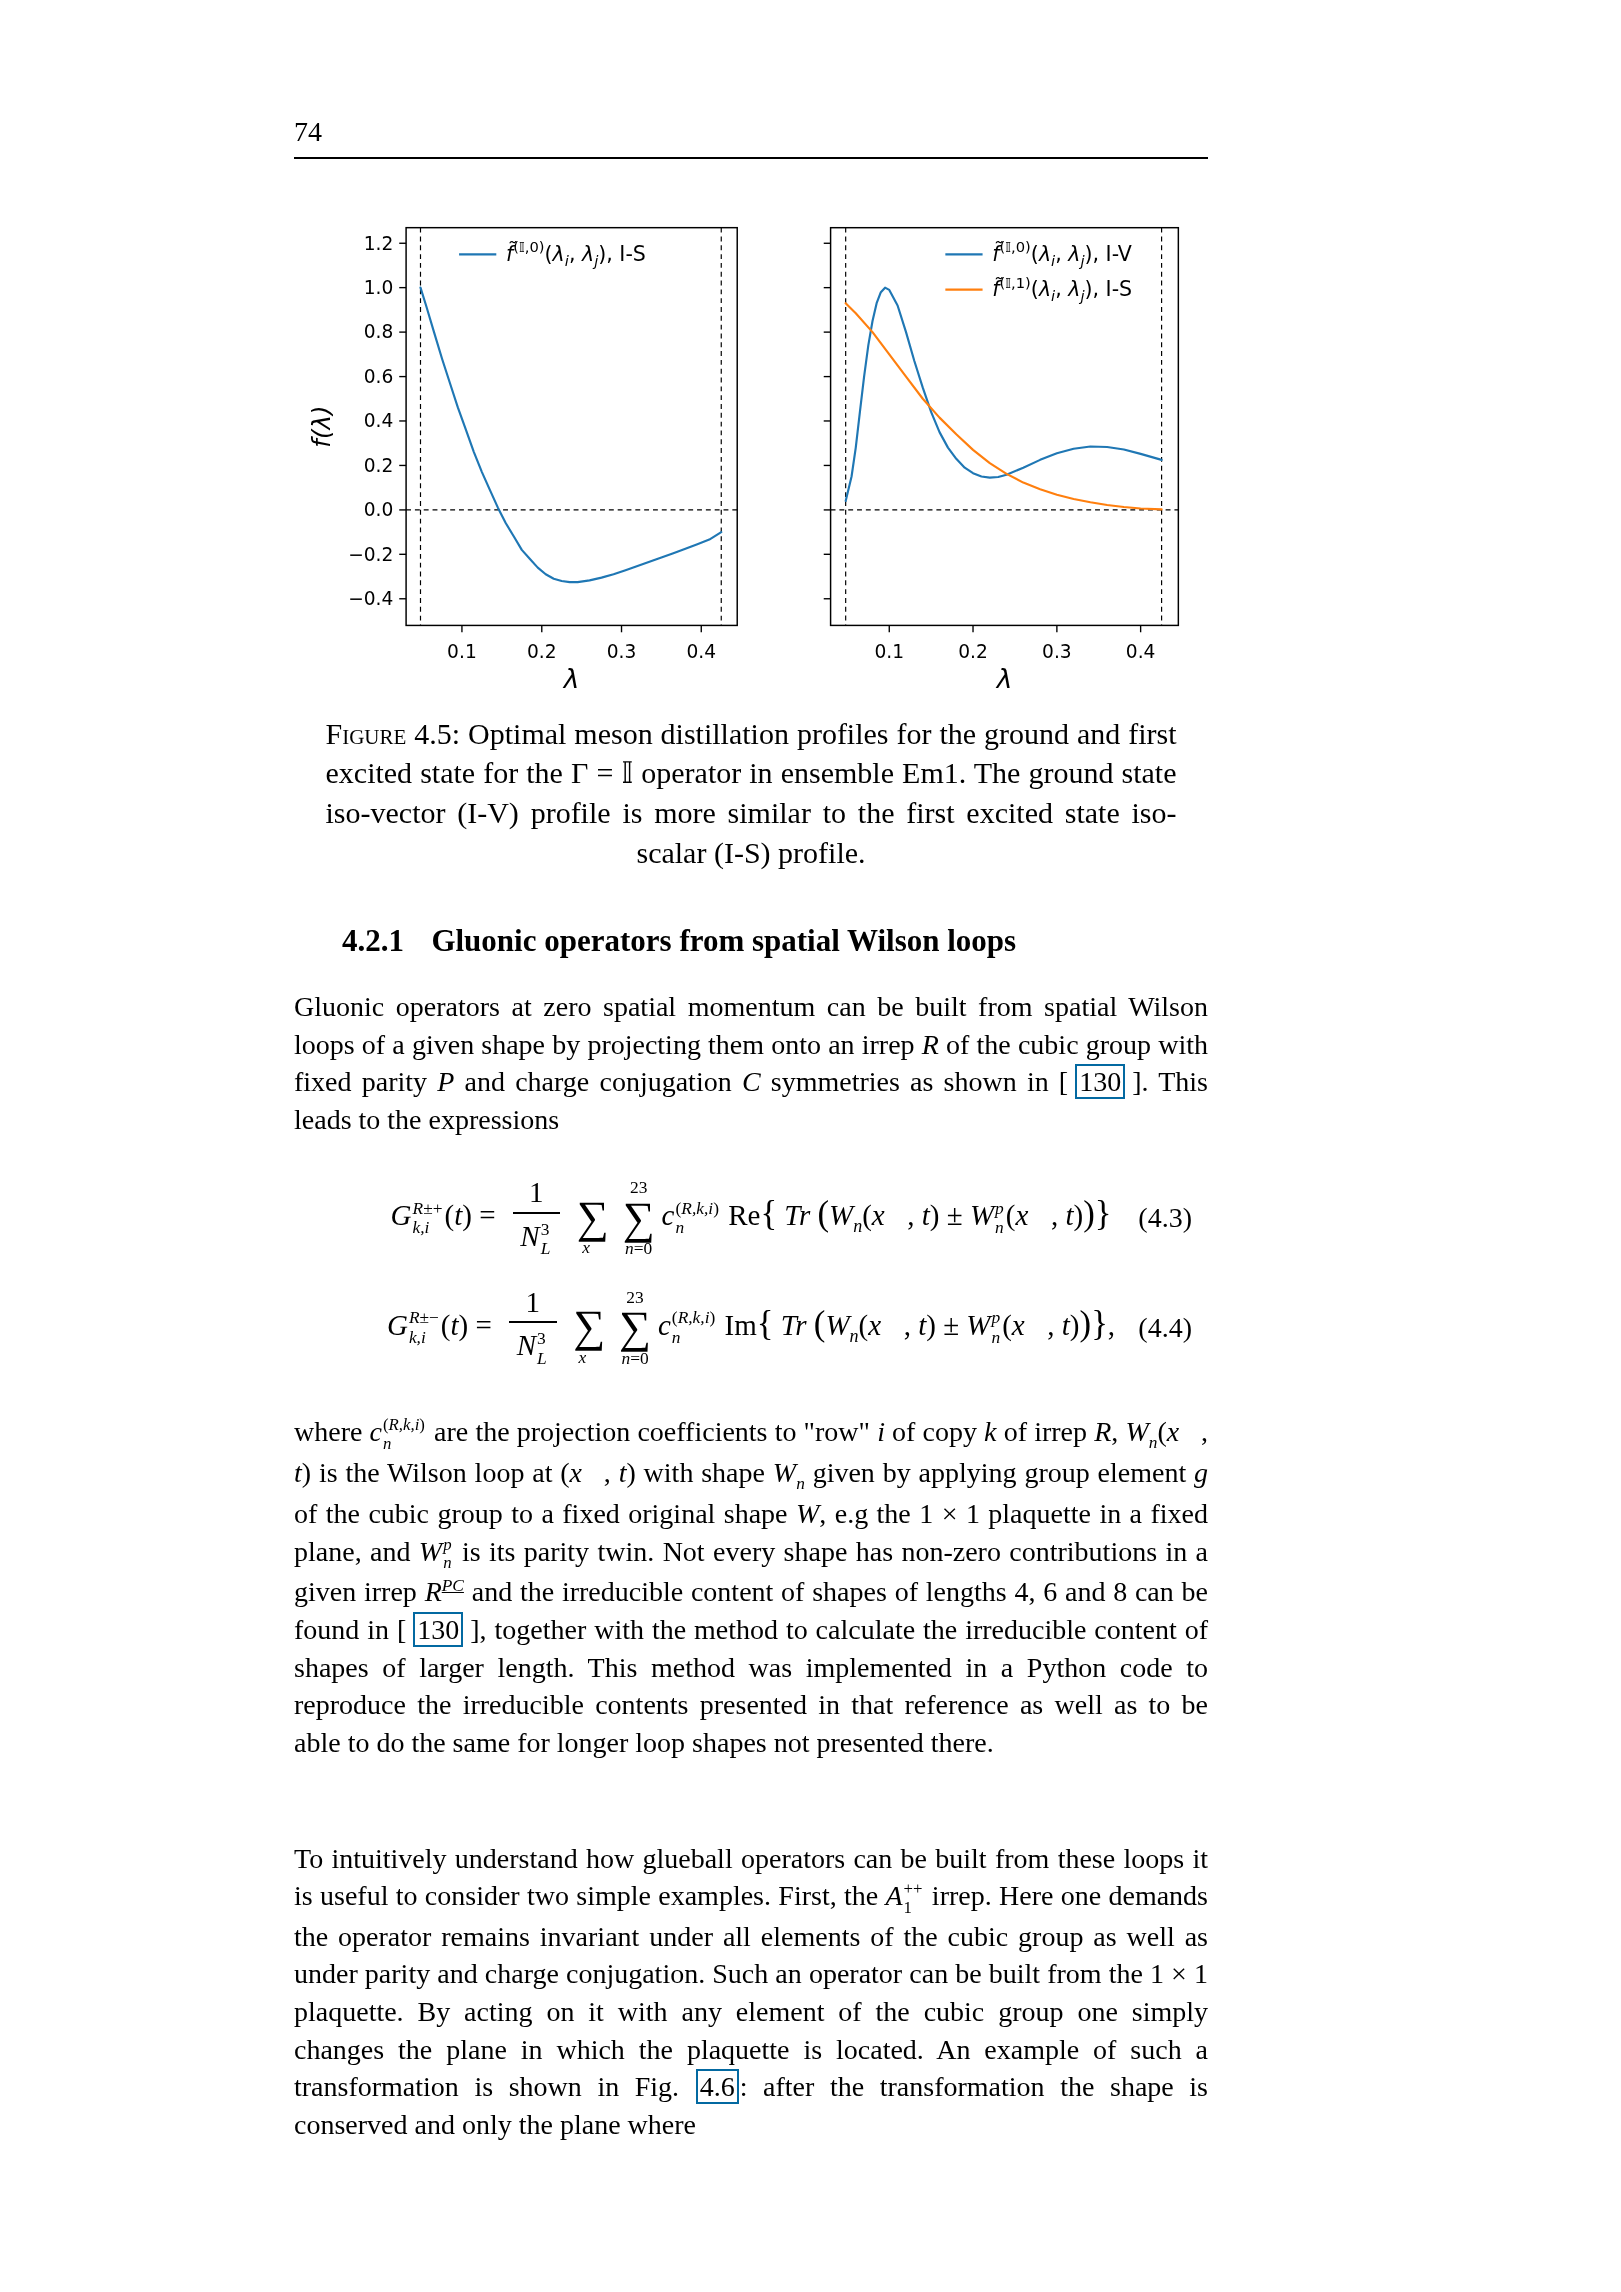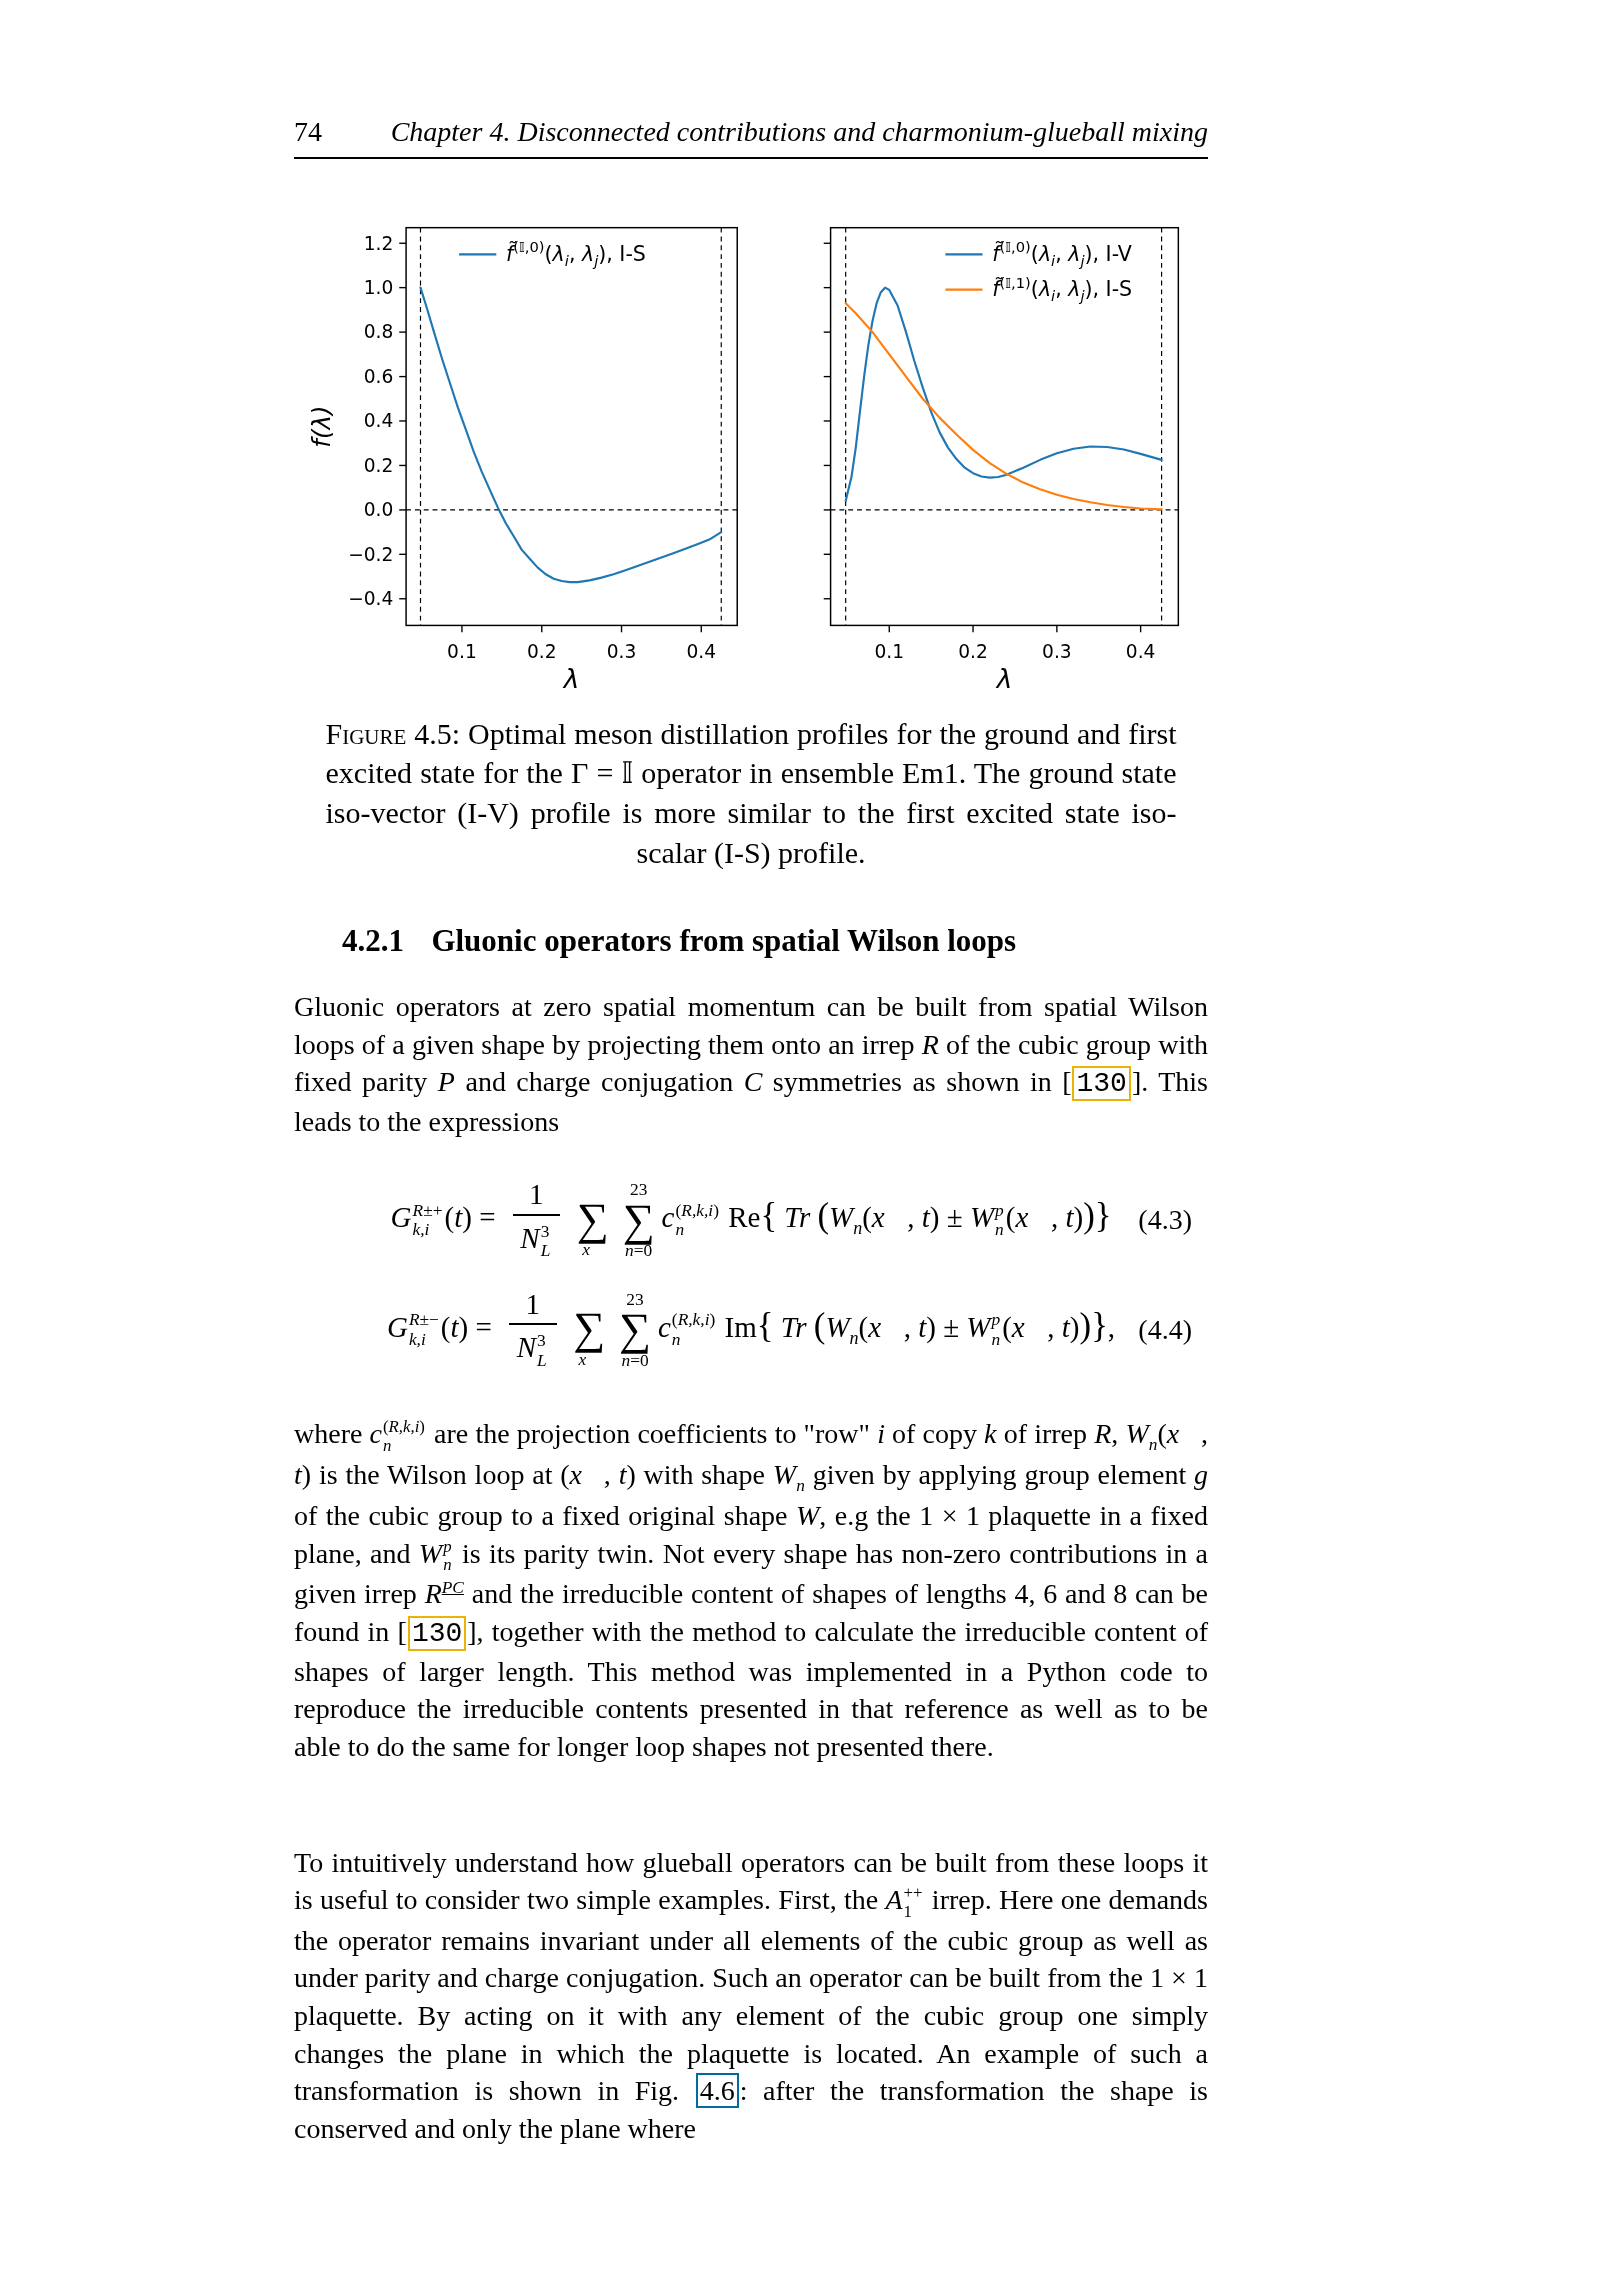--- a/index.html
+++ b/index.html
@@ -25,21 +25,21 @@
   .subsection-heading .num{margin-right:27.4px;margin-left:48px;}
 
   
   .body-text{margin:29px 0 0;font-size:28px;line-height:1.345;text-align:justify;}
   .body-text.spaced{margin-top:78px;}
   .i{font-style:italic;}
   sub{font-size:62%;}
   sup{font-size:62%;text-decoration:underline;}
 
   
-  .box-green{border:2px solid #eab308;padding:0 2px;margin:0 1px;font-family:Liberation Mono, monospace;}
+  .box-green{border:2px solid #0369a1;padding:0 2px;margin:0 7px;}
   .box-red{border:2px solid #0369a1;padding:0 2px;margin:0 1px;}
 
   
   .equations-block{margin:39px 0 45px;}
   .eq-row{position:relative;text-align:center;margin:29px 0;font-size:29px;white-space:nowrap;}
   .eq-num{position:absolute;right:16px;top:50%;transform:translateY(-50%);font-size:28px;}
   .frac{display:inline-flex;flex-direction:column;align-items:center;vertical-align:middle;
     margin:0 9.8px;text-align:center;}
   .fnum{display:block;padding:0 7.8px 4.9px;line-height:1;}
   .fden{display:block;border-top:2px solid #000;padding:5.9px 7.8px 0;line-height:1;}
@@ -52,21 +52,20 @@
   .ss-sup,.ss-sub{display:block;font-size:60%;line-height:1.12;}
   .big{font-size:120%;}
 </style>
 </head>
 <body>
 
 <div class="page">
 
   <div class="page-header">
     <span class="page-number">74</span>
-    <span class="chapter-title">Chapter 4.  Disconnected contributions and charmonium-glueball mixing</span>
   </div>
 
   <div class="figure-block">
     <div class="charts-row">
       <div>
           <svg width="446" height="482" viewBox="0 0 455 492">
             <line x1="114.7" y1="16" x2="114.7" y2="422" stroke="#000" stroke-width="1.2" stroke-dasharray="5 4"></line>
             <line x1="421.7" y1="16" x2="421.7" y2="422" stroke="#000" stroke-width="1.2" stroke-dasharray="5 4"></line>
             <line x1="100" y1="304.1" x2="438" y2="304.1" stroke="#000" stroke-width="1.2" stroke-dasharray="5 4"></line>
             <path d="M114.7 77.2 L120.4 95.4 L128.5 122.6 L136.7 149.8 L144.8 174.8 L152.9 199.7 L161.1 222.4 L169.2 245.1 L177.4 265.5 L185.5 283.6 L193.7 301.8 L201.8 317.7 L210.0 331.3 L218.1 344.9 L226.2 354.0 L234.4 363.0 L242.5 369.8 L250.7 374.4 L258.8 376.6 L267.0 377.8 L275.1 377.8 L287.3 376.0 L299.5 373.2 L311.8 369.8 L324.0 365.7 L336.2 361.4 L348.4 357.1 L360.6 352.6 L372.8 348.3 L385.1 343.7 L397.3 339.2 L409.5 334.4 L421.7 326.7" fill="none" stroke="#1f77b4" stroke-width="2.2" stroke-linejoin="round" stroke-linecap="round"></path>

